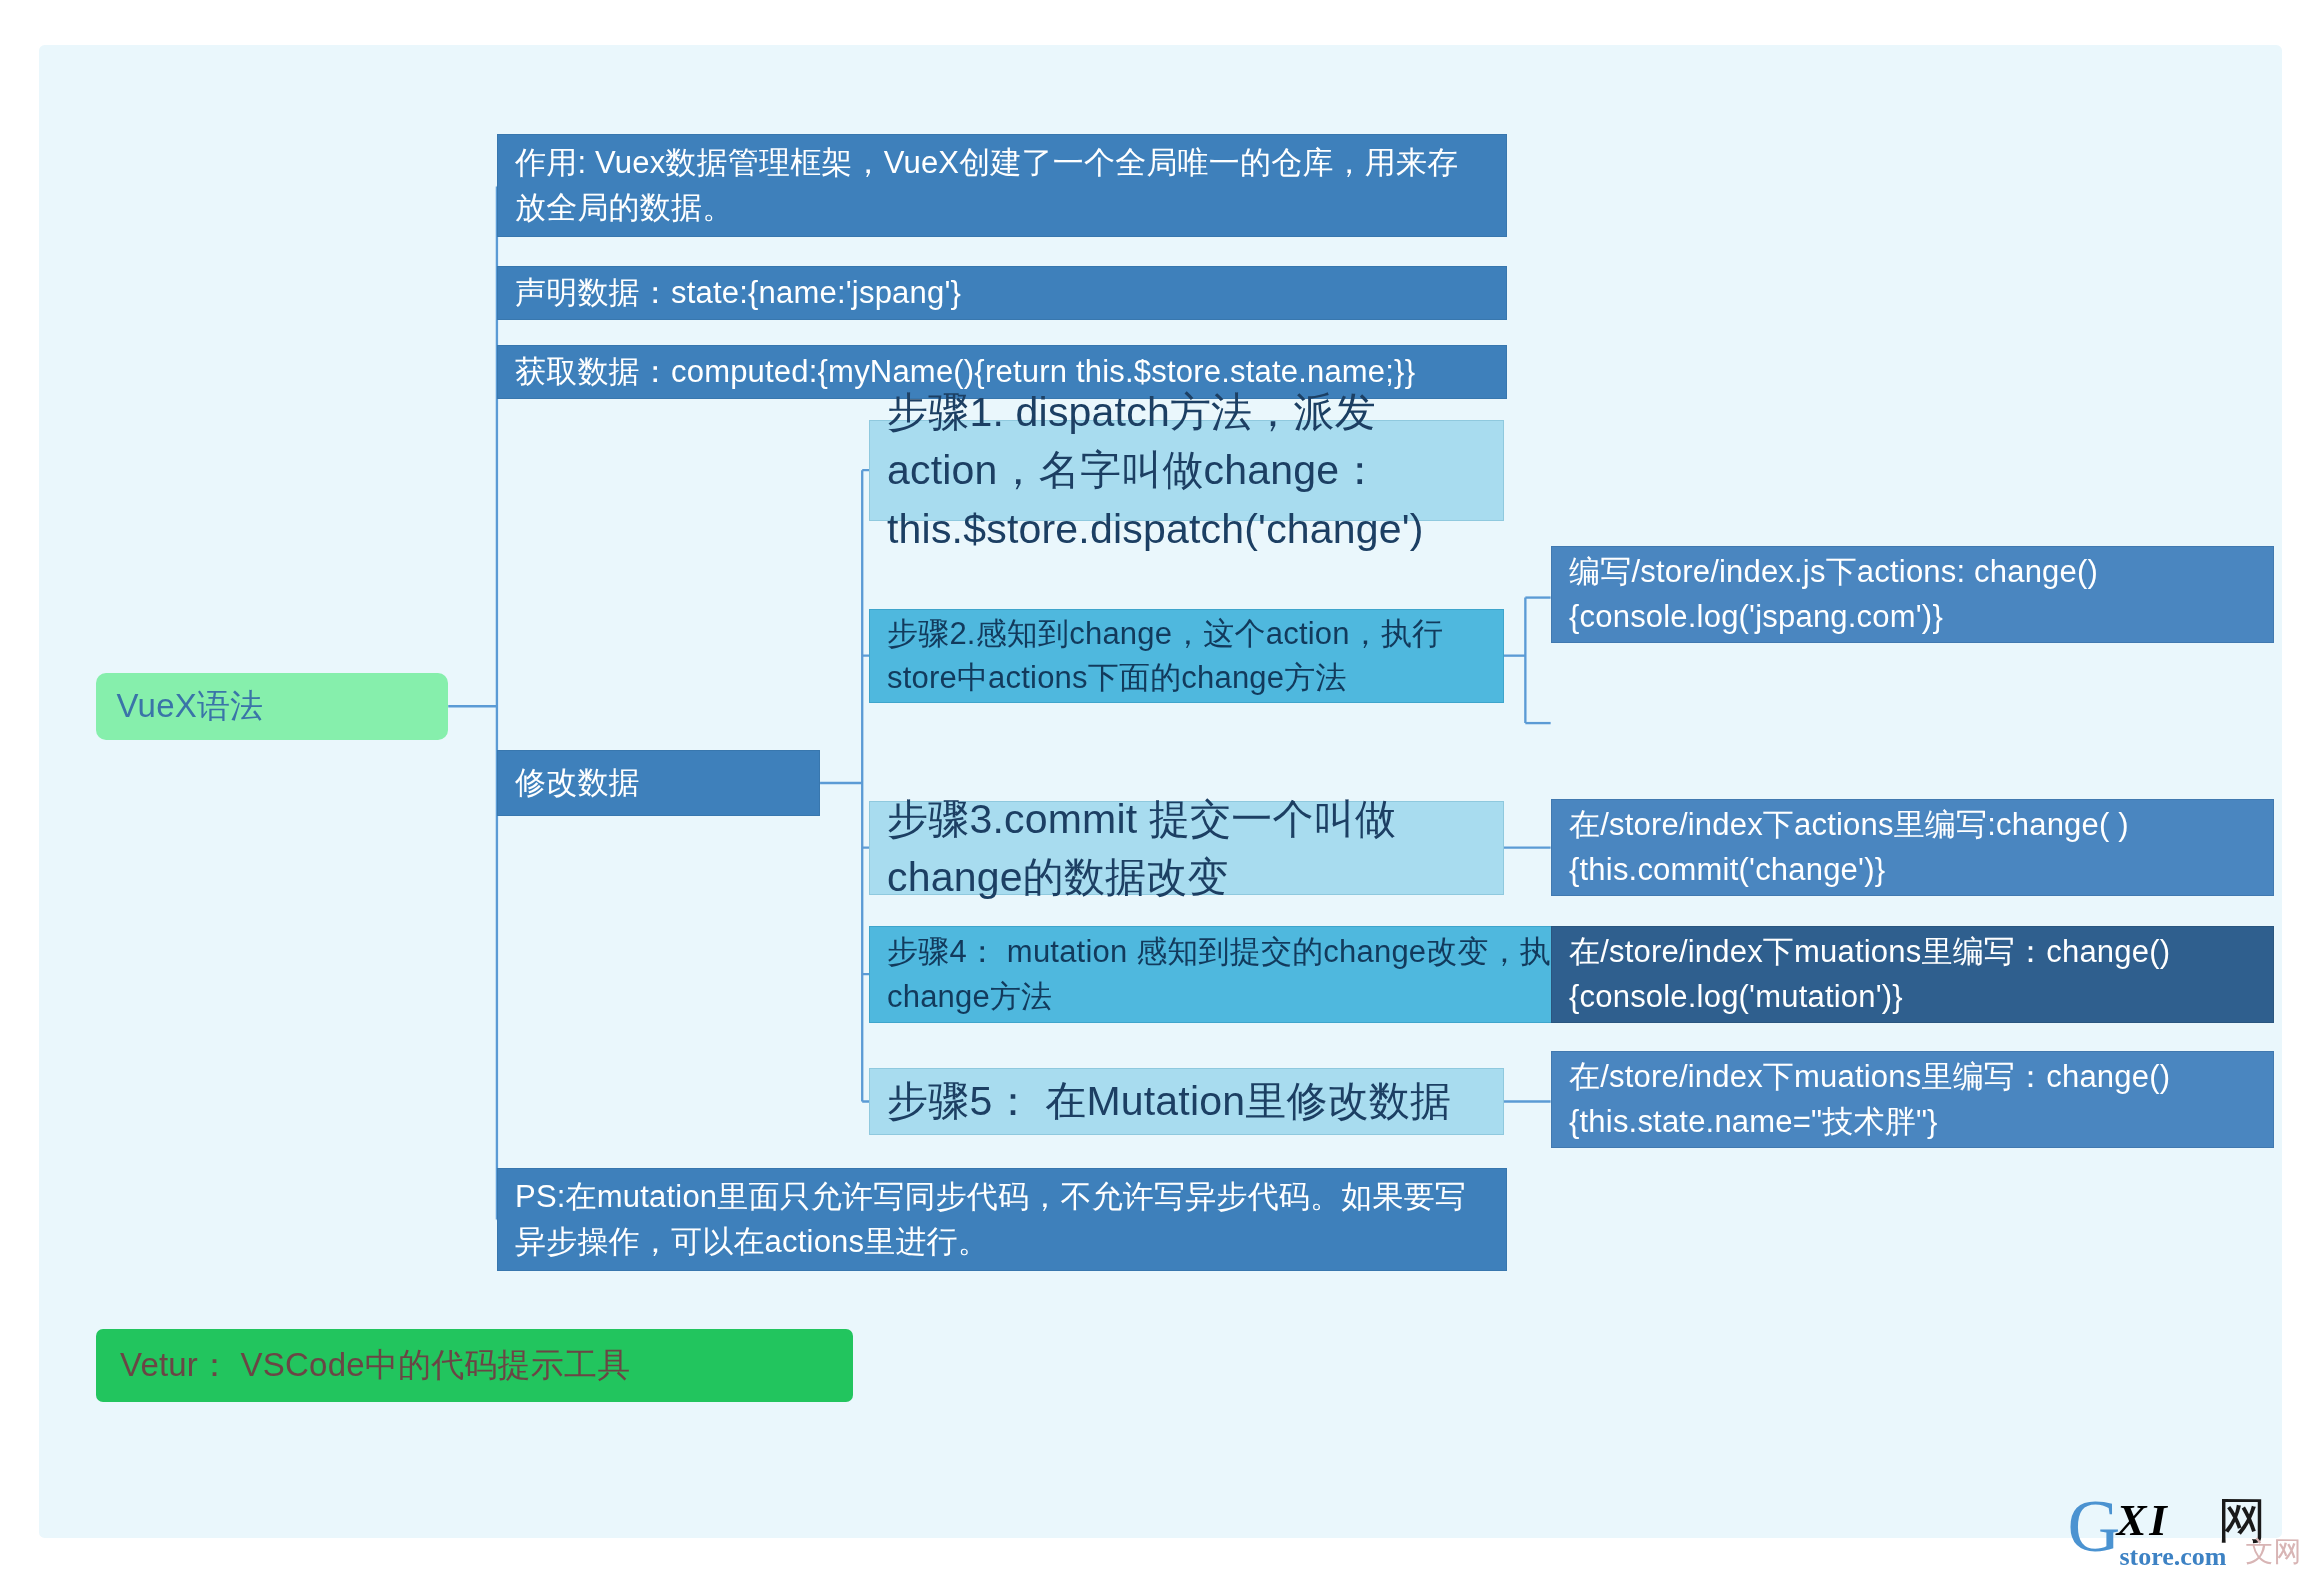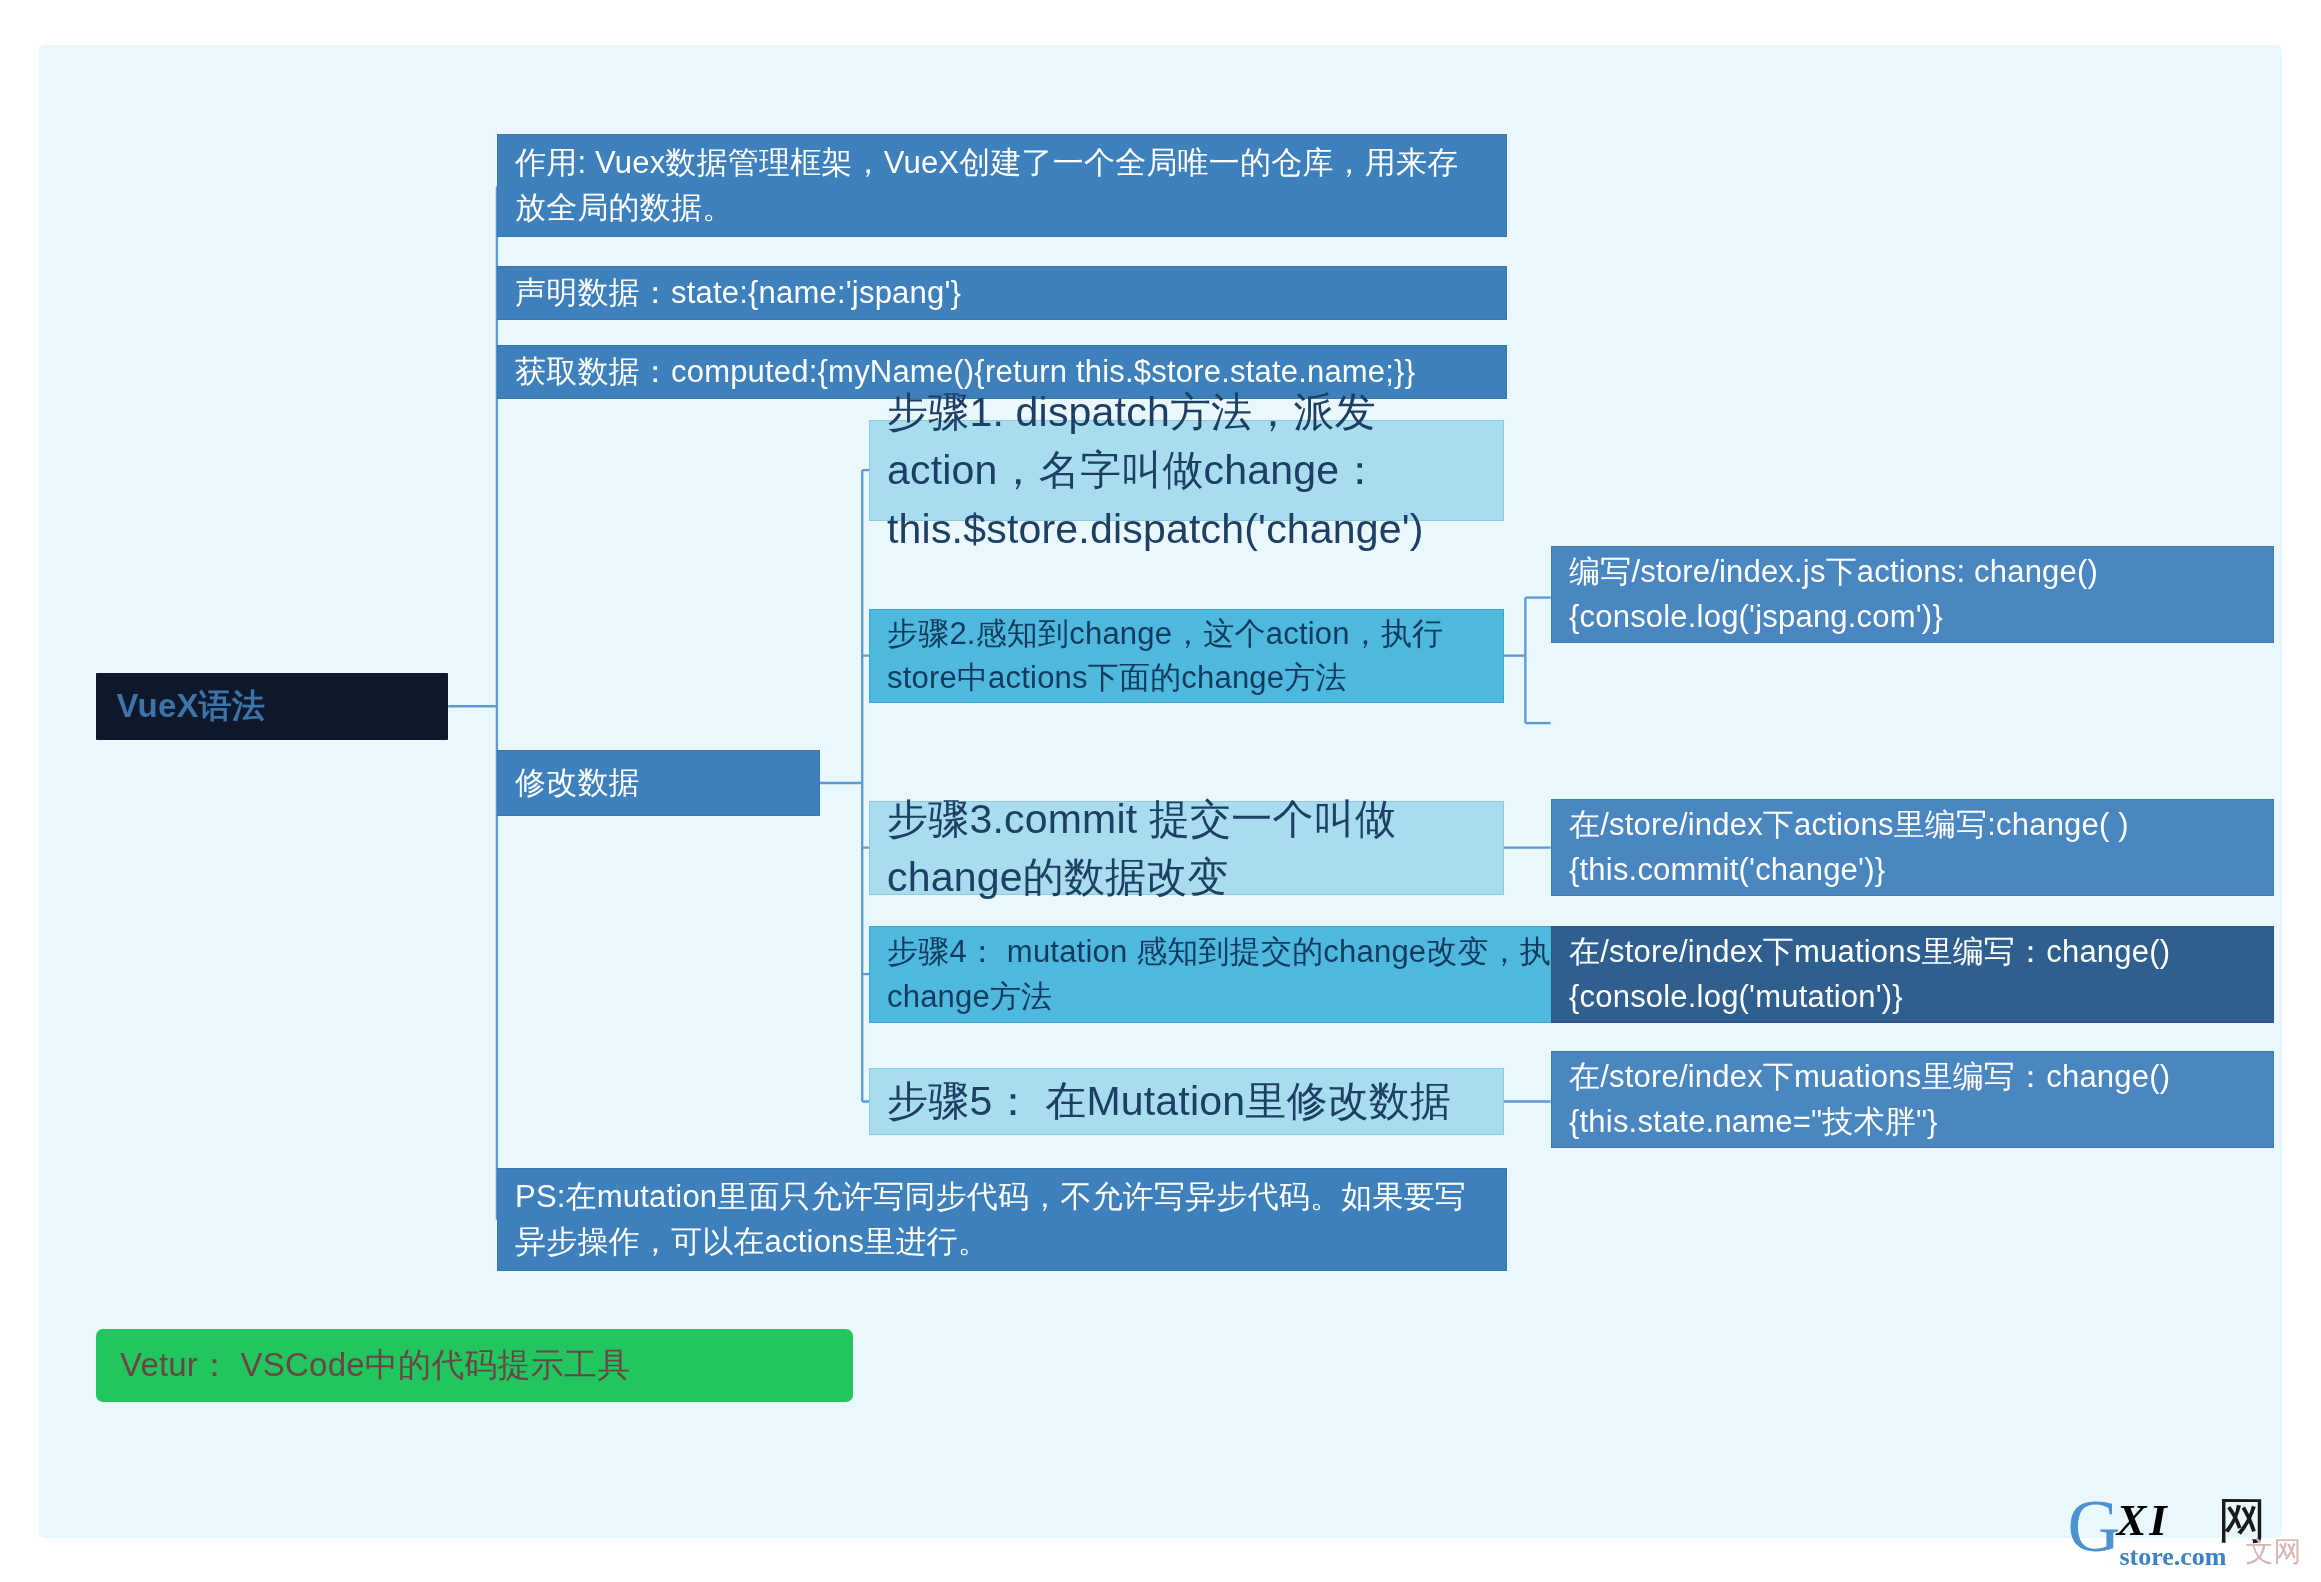--- a/index.html
+++ b/index.html
@@ -46,27 +46,26 @@
     letter-spacing: 0.2px;
     white-space: pre-wrap;
   }
   .node .txt {
     display: block;
     width: 100%;
   }
 
   
   .n-root {
-    background: #0f172a;
+    background: #86efac;
     color: #3a74a8;
-    border-radius: 1px;
+    border-radius: 10px;
     font-size: 33px;
     padding: 0 20.6px;
     justify-content: center;
-    font-weight: bold;
   }
 
   
   .n-blue {
     background: #3e80bb;
     color: #ffffff;
     font-size: 31px;
     padding: 0 17px;
     border: 0.9px solid #3877ae;
   }

